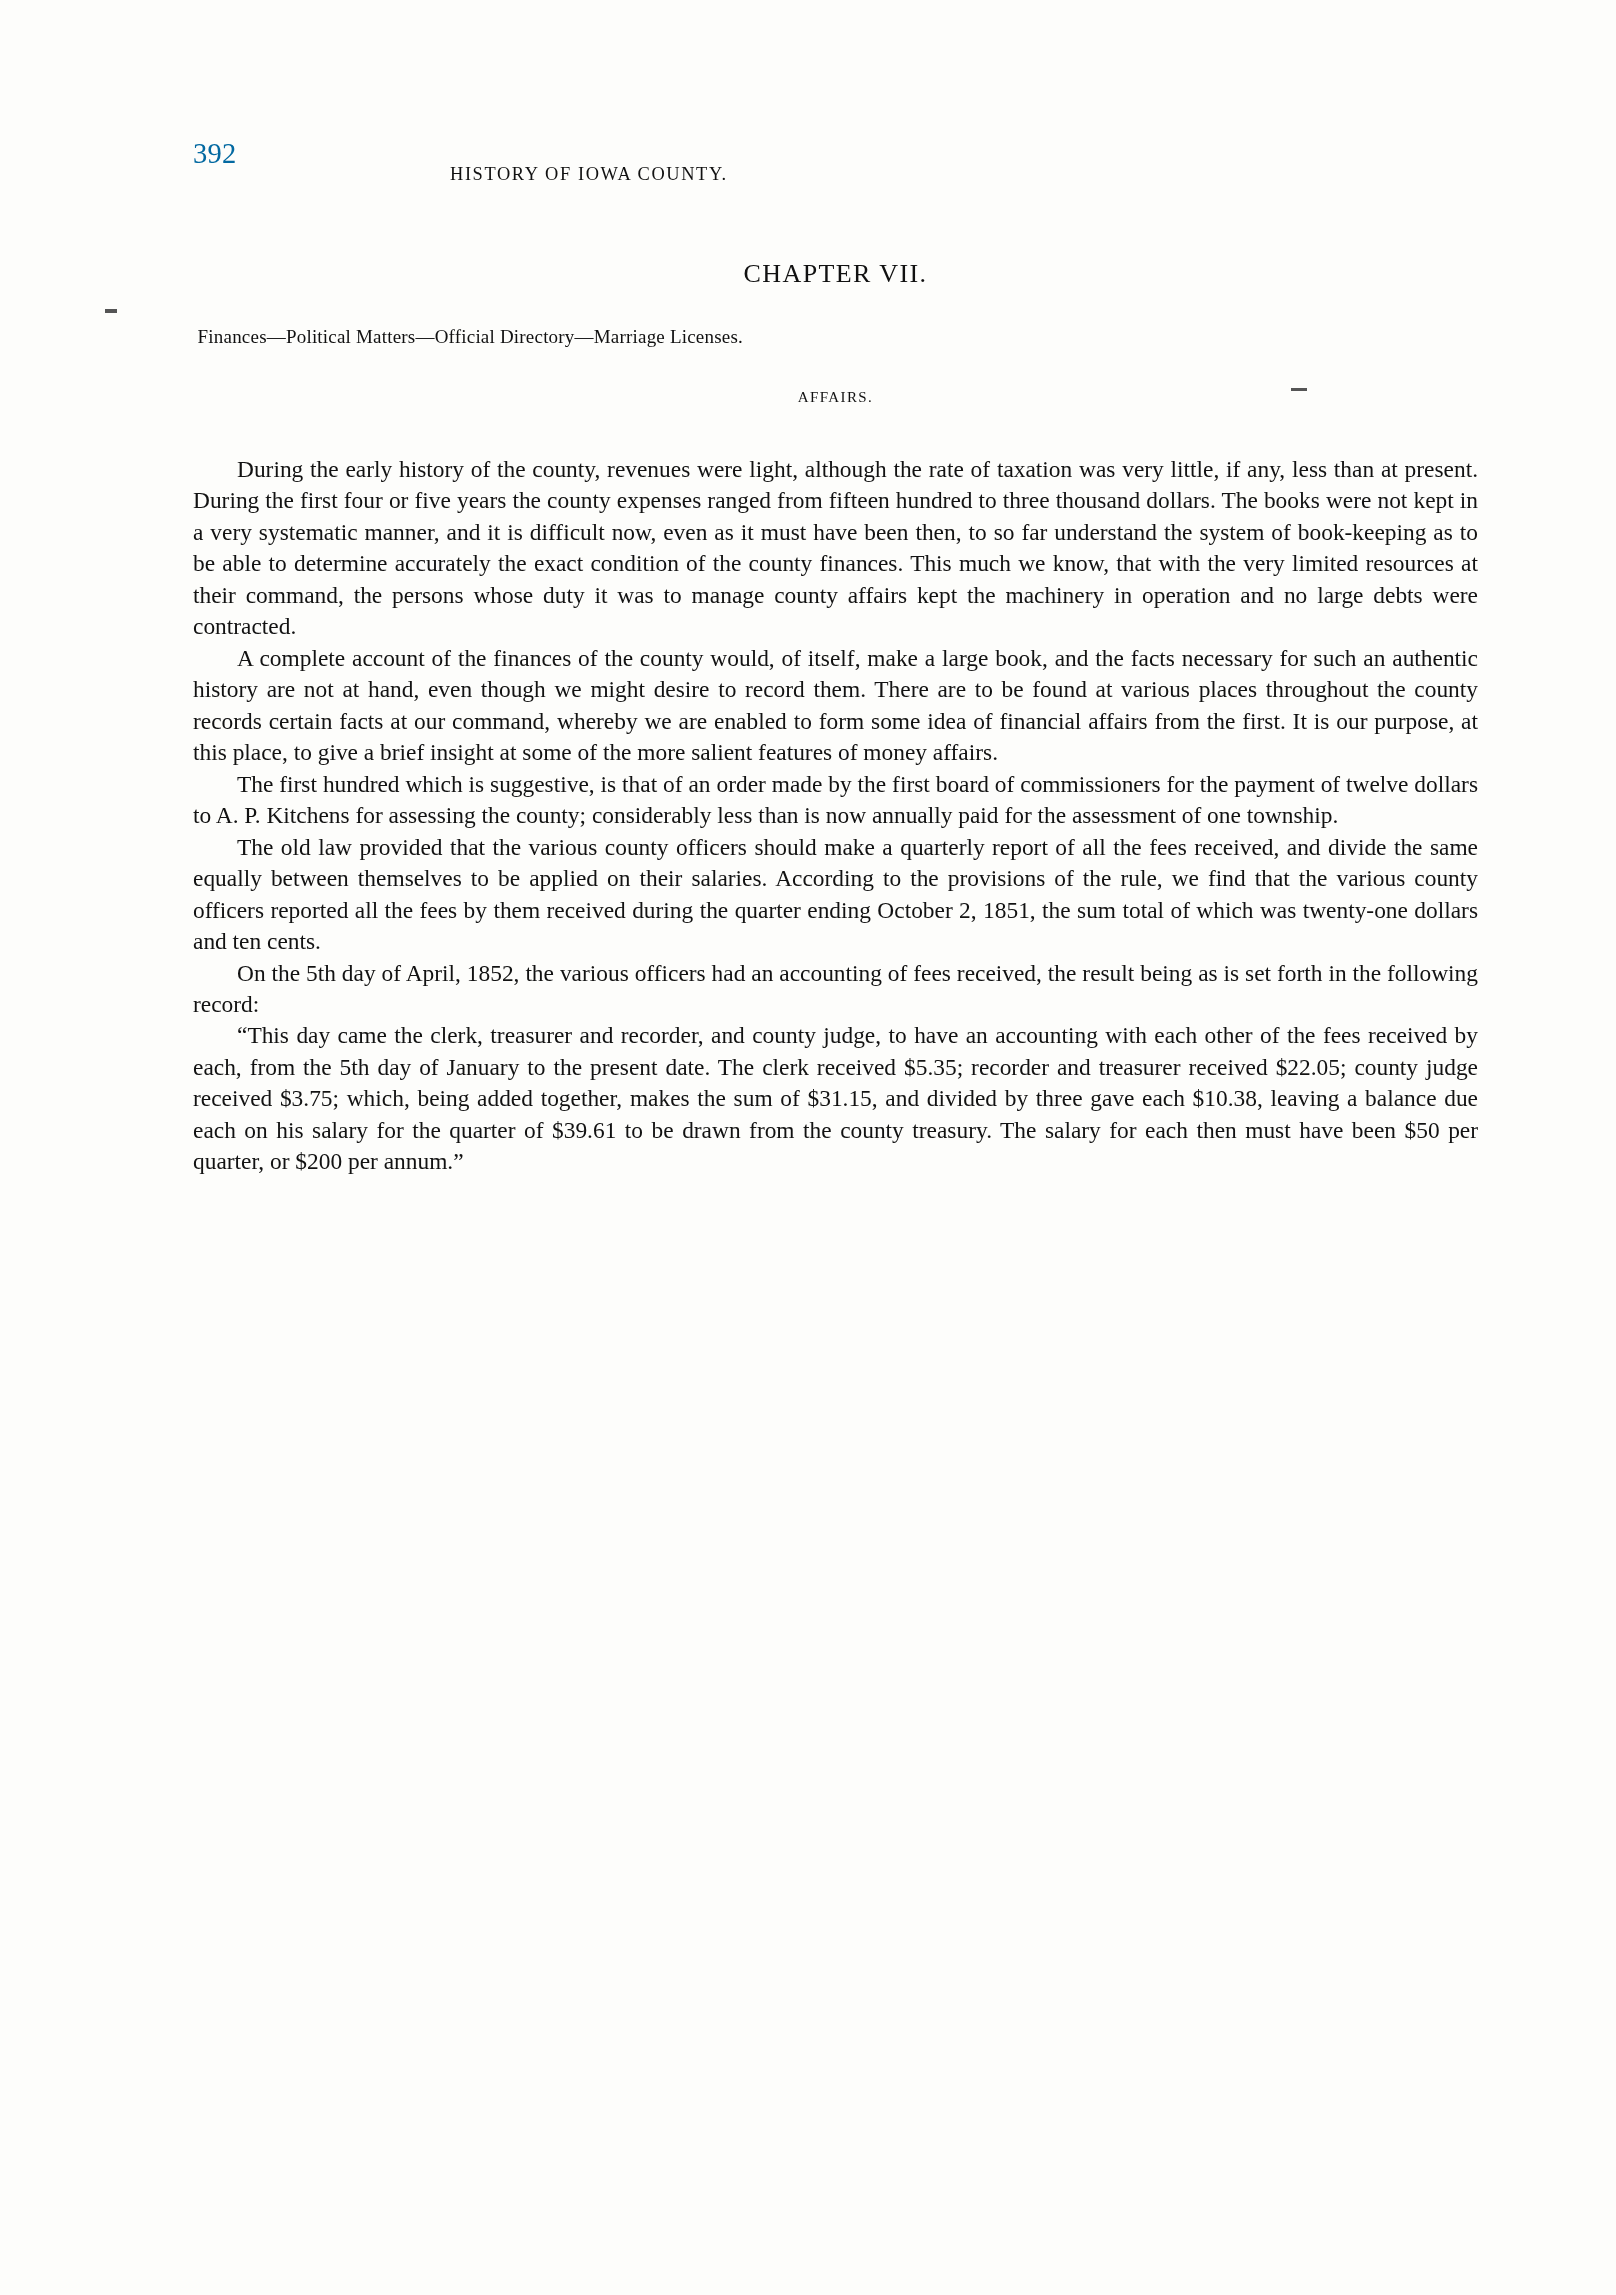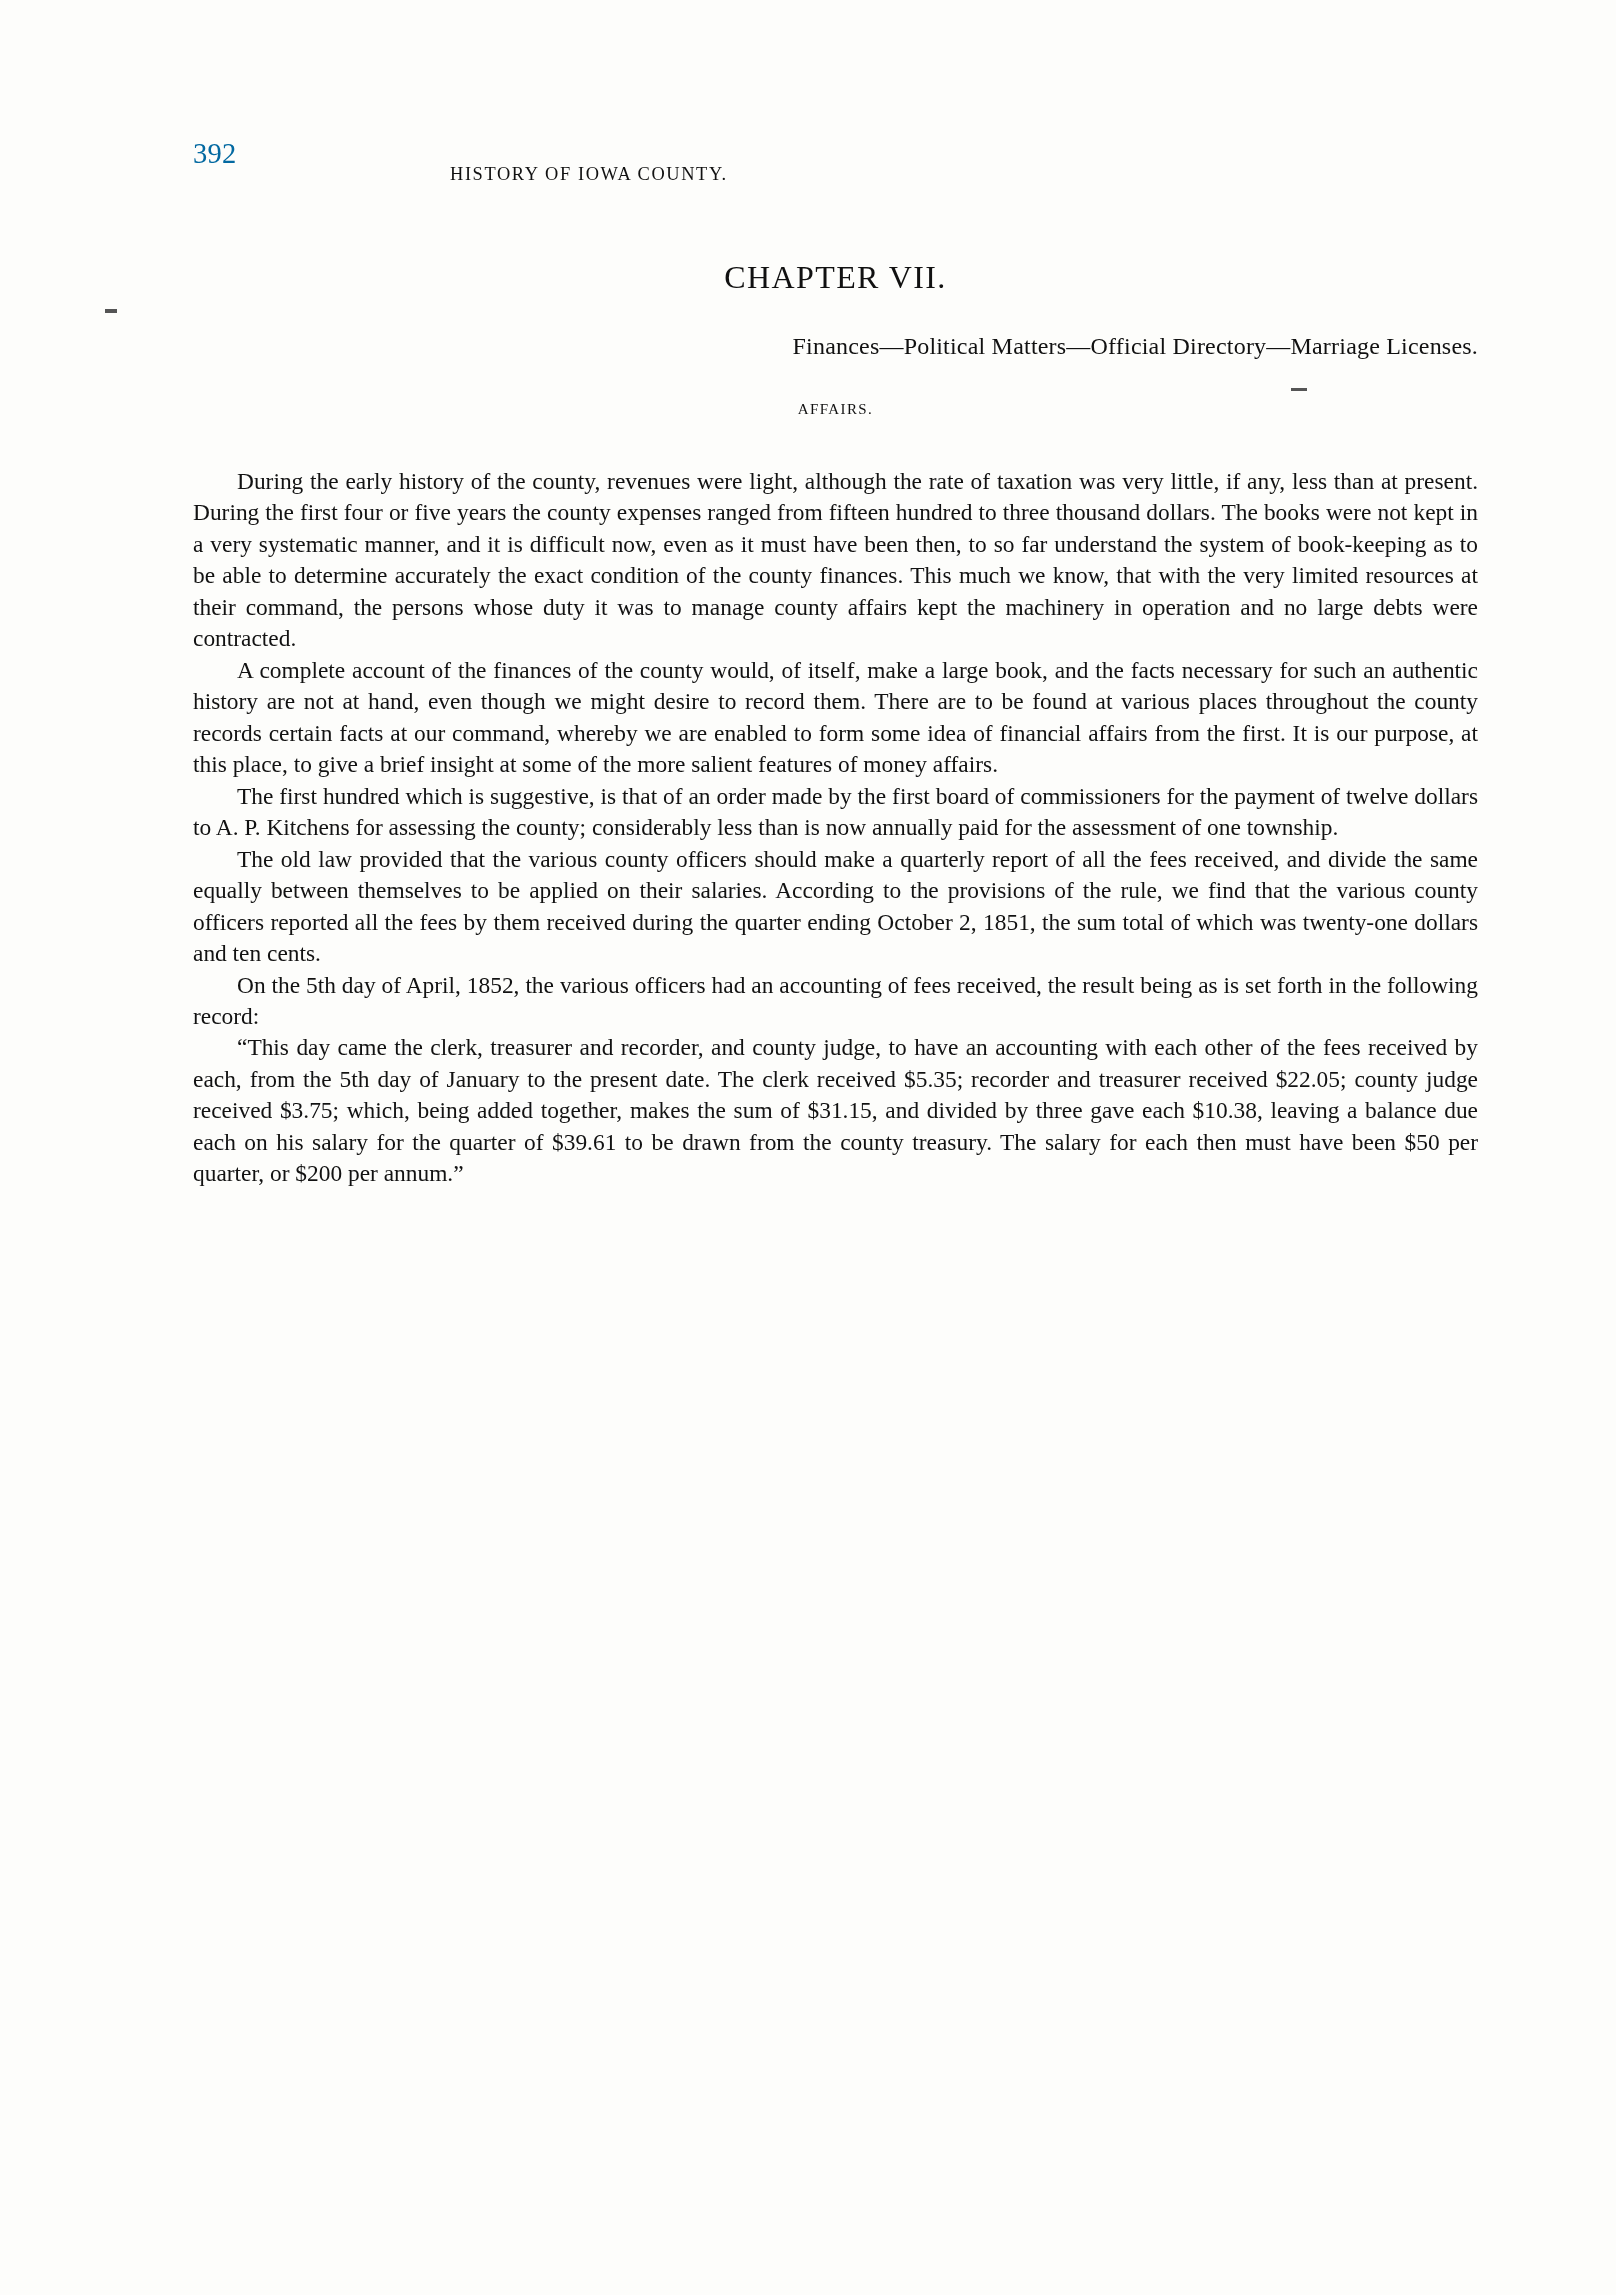--- a/index.html
+++ b/index.html
@@ -46,38 +46,38 @@
     left: 257px;
     top: 26px;
     font-size: 18.4px;
     letter-spacing: 1.6px;
     color: #111;
     font-variant: small-caps;
     text-transform: uppercase;
   }
   .chapter-title {
     text-align: center;
-    font-size: 32px;
+    font-size: 26px;
     letter-spacing: 1.4px;
     margin-top: 80px;
     color: #111;
   }
   .chapter-sub {
     text-align: center;
     font-size: 20px;
     letter-spacing: 1.1px;
     margin-top: 36px;
     color: #111;
   }
   .chapter-contents {
     margin-top: 37px;
-    font-size: 24px;
+    font-size: 19px;
     letter-spacing: 0.2px;
     color: #111;
-    text-align: right;
+    text-align: left;
     padding-left: 4.6px;
   }
   .section-head {
     text-align: center;
     font-size: 15px;
     letter-spacing: 1.4px;
     margin-top: 41px;
     color: #111;
   }
   .body-block {

